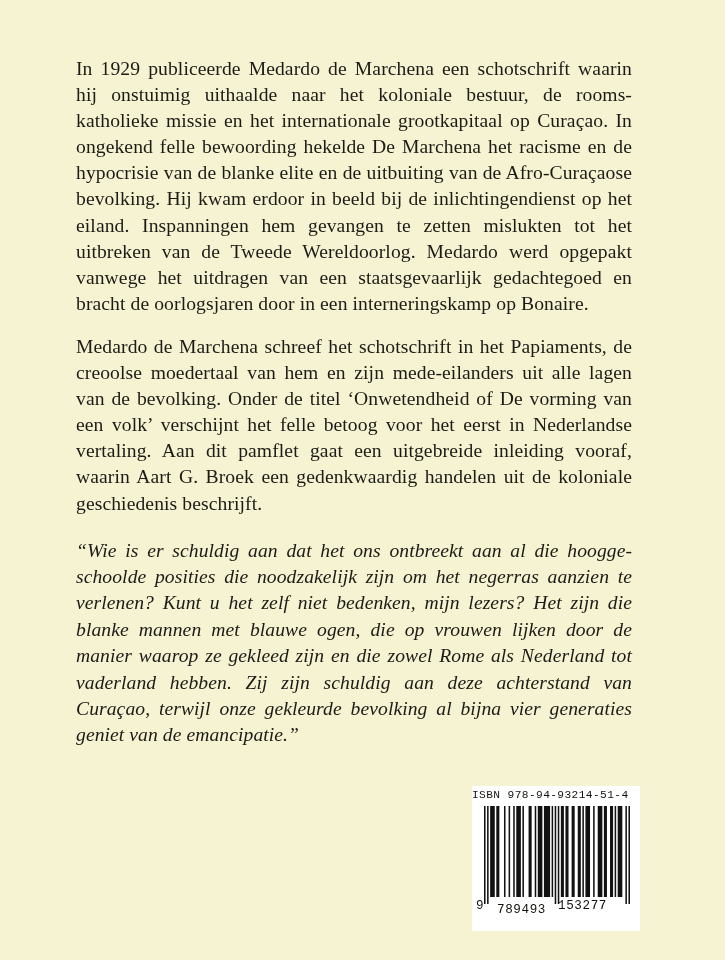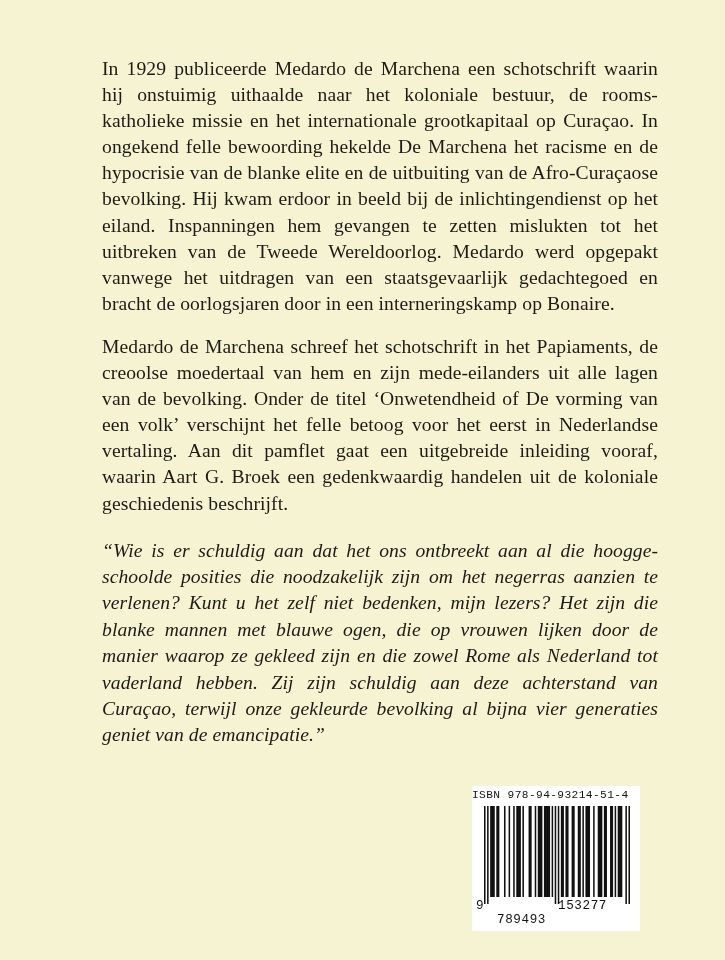--- a/index.html
+++ b/index.html
@@ -21,21 +21,21 @@
     left: 0;
     top: 0;
     width: 725px;
     height: 960px;
     background: #f5f3d1;
   }
 
   
   #textcol {
     position: absolute;
-    left: 102px;
+    left: 76px;
     top: 56px;
     width: 556px;
   }
 
   .para {
     font-size: 19.6px;
     line-height: 26.1px;
     color: #1d1b16;
     text-align: justify;
     text-justify: inter-word;
@@ -100,21 +100,21 @@
     white-space: nowrap;
   }
   #ean-digits .d-lead {
     position: absolute;
     left: 4px;
     top: 0;
   }
   #ean-digits .d-left {
     position: absolute;
     left: 25px;
-    top: 14px;
+    top: 4px;
   }
   #ean-digits .d-right {
     position: absolute;
     left: 86px;
     top: 0;
   }
 </style>
 </head>
 <body>
 

